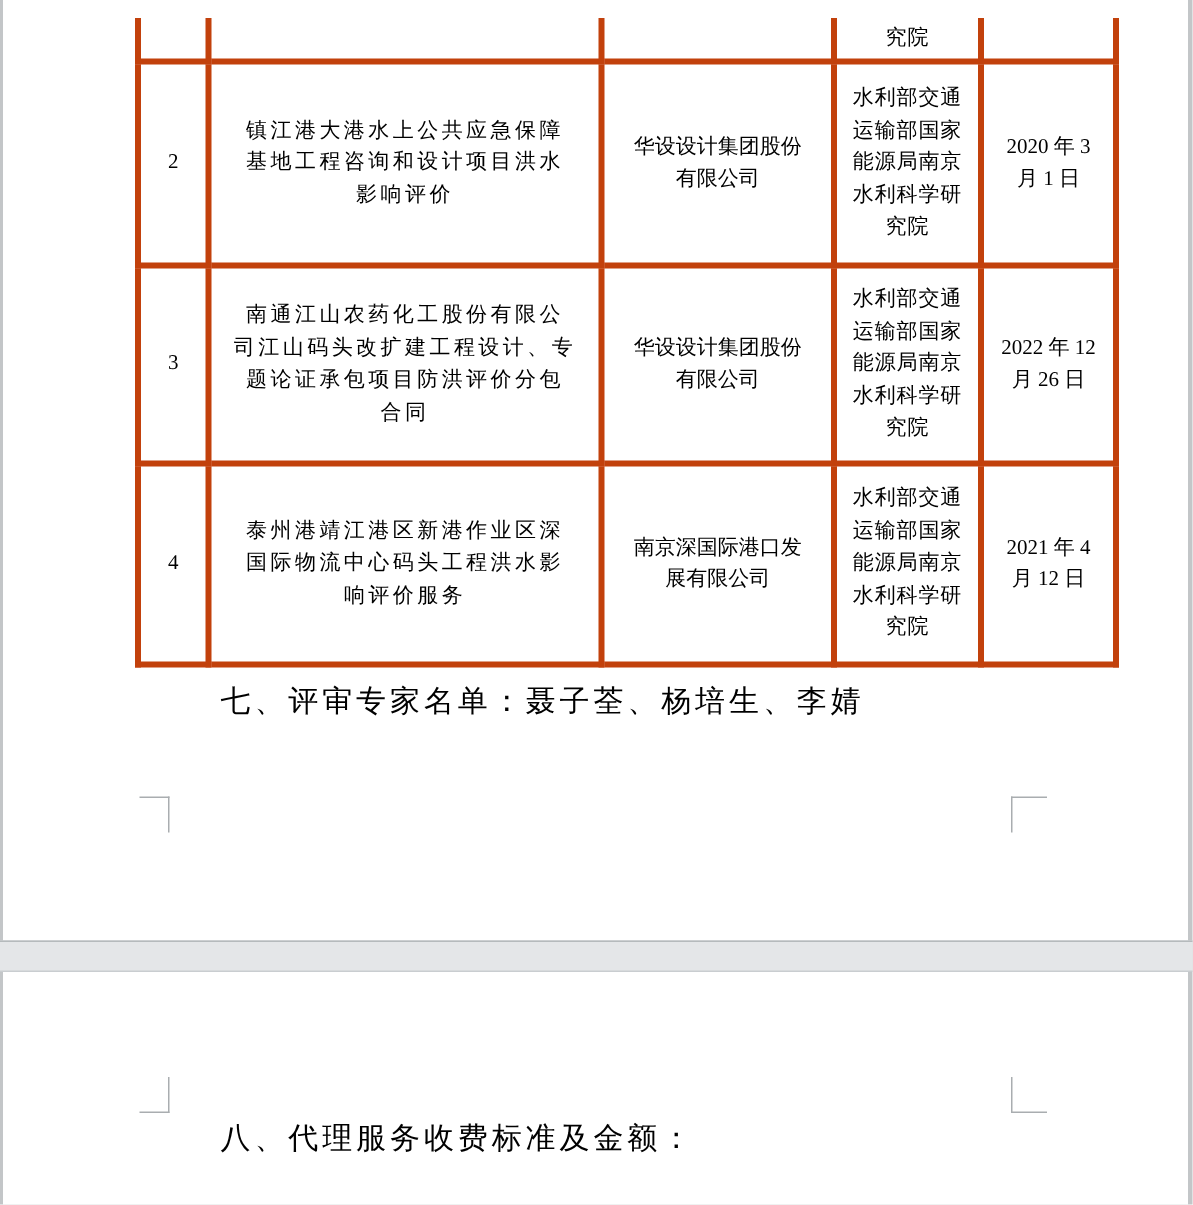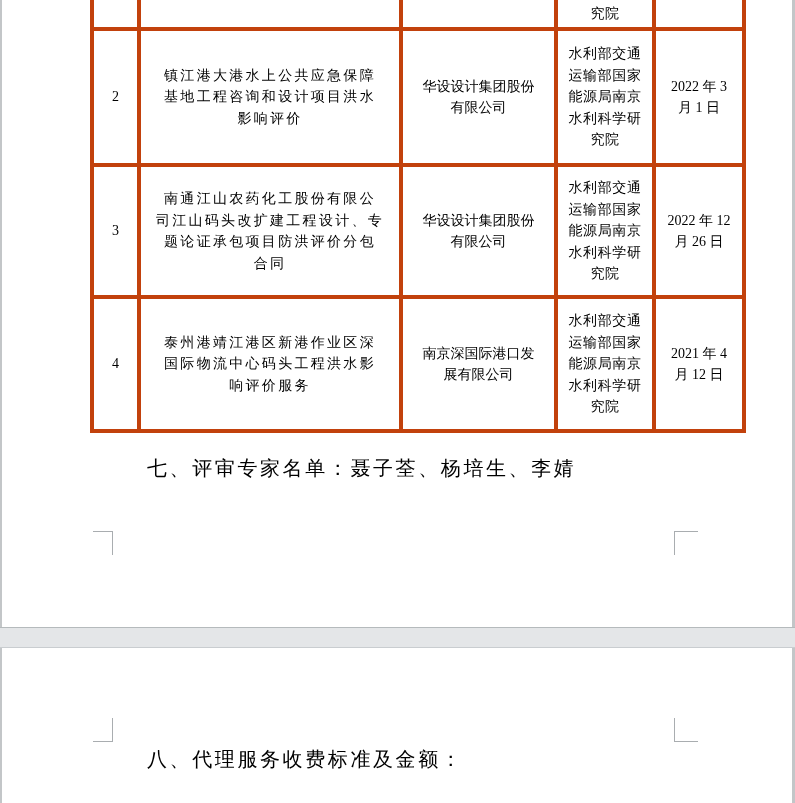--- a/index.html
+++ b/index.html
@@ -19,21 +19,21 @@
   .page-gap{
     position:absolute;left:0;top:627px;width:795px;height:21px;
     background:#e4e6e8;
     border-top:1px solid #b5babc;
     border-bottom:1px solid #c9cdd0;
     box-sizing:border-box;
   }
 
   
   table.doc-table{
-    position:absolute;left:88px;top:0;
+    position:absolute;left:88px;top:12px;
     width:653px;
     border-collapse:collapse;table-layout:fixed;
     font-size:14px;line-height:21.5px;
   }
   table.doc-table td{
     border:4px solid #c2410c;
     text-align:center;vertical-align:middle;
     padding:0;overflow:hidden;
   }
   tr.row-p td{border-top:none;}
@@ -114,21 +114,21 @@
 有限公司</div>
         </td>
         <td>
           <div class="lines orgtext">水利部交通
 运输部国家
 能源局南京
 水利科学研
 究院</div>
         </td>
         <td>
-          <div class="lines">2022 年 3
+          <div class="lines">2020 年 3
 月 1 日</div>
         </td>
       </tr>
       <tr class="row-b">
         <td>
           <span class="numtext">3</span>
         </td>
         <td class="projcell">
           <div class="lines projtext">南通江山农药化工股份有限公
 司江山码头改扩建工程设计、专

